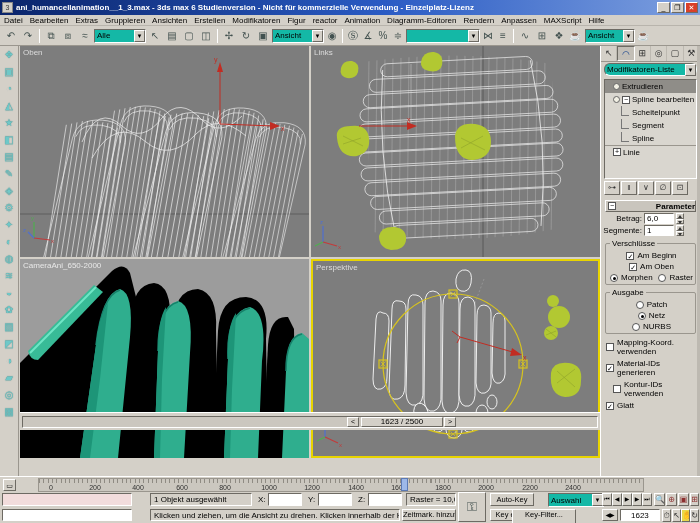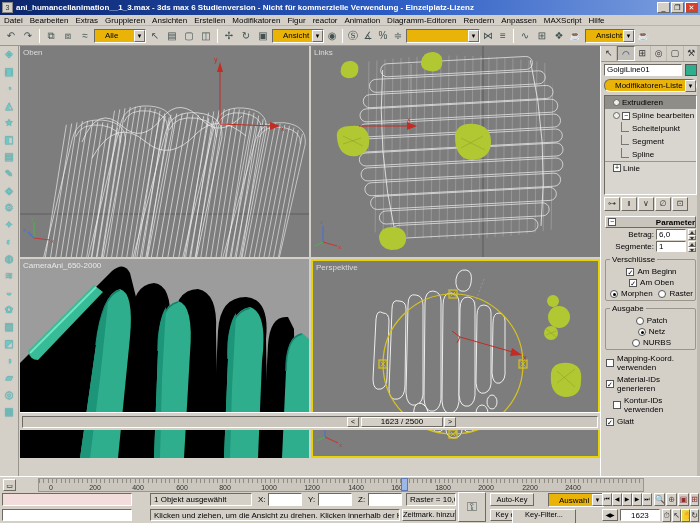--- a/index.html
+++ b/index.html
@@ -22,22 +22,22 @@
   #menubar { position:absolute; left:0; top:15px; width:700px; height:11px; background:#d4d0c8;
     display:flex; align-items:center; gap:7px; padding-left:4px; border-bottom:1px solid #b8b4ac; }
   #menubar span { font-size:8px; white-space:nowrap; }
 
   #toolbar { position:absolute; left:0; top:26px; width:700px; height:20px; background:#d4d0c8;
     display:flex; align-items:center; gap:1px; padding-left:3px; border-bottom:1px solid #9a968e; }
   .ic { width:16px; height:16px; background:#d4d0c8; border:1px solid #d4d0c8;
     font-size:10px; line-height:14px; text-align:center; color:#42514f; flex:0 0 auto; }
   .ic.small { width:14px; }
   .sep { width:1px; height:14px; background:#9a968e; border-right:1px solid #fff; margin:0 2px; flex:0 0 auto;}
-  .combo { height:14px; background:#eab308; border:1px solid; border-color:#6d6a63 #fff #fff #6d6a63;
-    display:flex; align-items:center; font-size:8px; padding-left:10px; flex:0 0 auto; position:relative;}
+  .combo { height:14px; background:#14b8a6; border:1px solid; border-color:#6d6a63 #fff #fff #6d6a63;
+    display:flex; align-items:center; font-size:8px; padding-left:2px; flex:0 0 auto; position:relative;}
   .combo .arr { margin-left:auto; width:11px; height:12px; background:#d4d0c8; border:1px solid;
     border-color:#fff #6d6a63 #6d6a63 #fff; font-size:6px; line-height:11px; text-align:center; }
 
   
   #lbar { position:absolute; left:0; top:46px; width:19px; height:430px; background:#d4d0c8;
     border-right:1px solid #9a968e; display:flex; flex-direction:column; align-items:center; padding-top:1px;}
   .lic { width:17px; height:17px; font-size:10px; line-height:16px; text-align:center;
     color:#6fc8c8; text-shadow:0 0 1px #2c6e6e; flex:0 0 auto; }
 
   
@@ -77,21 +77,21 @@
     text-align:center; flex:0 0 auto; }
   .tree { width:8px; height:10px; border-left:1px solid #777; border-bottom:1px solid #777; margin:0 1px 4px 8px; flex:0 0 auto;}
   .st-div { border-top:1px solid #9a968e; }
   #cp-stackbtns { display:flex; gap:1px; padding:2px 3px; }
   .sbtn { width:16px; height:14px; background:#d4d0c8; border:1px solid; border-color:#fff #6d6a63 #6d6a63 #fff;
     font-size:8px; line-height:12px; text-align:center; color:#333; }
   #rollout-hdr { margin:3px 4px 0 4px; height:12px; background:#c9c5bd; border:1px solid;
     border-color:#fff #6d6a63 #6d6a63 #fff; display:flex; align-items:center; font-size:8px; }
   #rollout-hdr .exp { margin-left:2px; }
   #rollout-hdr .rt { flex:1; text-align:right; font-weight:bold; }
-  .prow { display:flex; align-items:center; justify-content:flex-end; padding:1px 4px 0 0; gap:2px; }
+  .prow { display:flex; align-items:center; justify-content:flex-end; padding:1px 16px 0 0; gap:2px; }
   .prow label { font-size:8px; }
   .pfield { width:30px; height:11px; background:#fff; border:1px solid; border-color:#6d6a63 #fff #fff #6d6a63;
     font-size:8px; line-height:9px; padding-left:2px; }
   .spin { width:8px; height:11px; display:flex; flex-direction:column; }
   .spin i { flex:1; background:#d4d0c8; border:1px solid; border-color:#fff #6d6a63 #6d6a63 #fff; position:relative;}
   .spin i::after { content:""; position:absolute; left:1px; top:1px; border-left:2px solid transparent;
     border-right:2px solid transparent; }
   .spin i.up::after { border-bottom:3px solid #333; }
   .spin i.dn::after { border-top:3px solid #333; }
   fieldset { border:1px solid #9a968e; border-radius:2px; margin:3px 4px 0 4px; padding:1px 2px 2px 4px; }
@@ -534,24 +534,20 @@
 
   <div id="cpanel">
     <div id="cp-tabs">
       <div class="cp-tab">↖</div>
       <div class="cp-tab active">◠</div>
       <div class="cp-tab">⊞</div>
       <div class="cp-tab">◎</div>
       <div class="cp-tab">▢</div>
       <div class="cp-tab">⚒</div>
     </div>
-    <div id="cp-name-row">
-      <div id="cp-name">GolgiLine01</div>
-      <div id="cp-swatch" style="background:#2fae8e"></div>
-    </div>
     <div class="combo" id="cp-modlist">
       <span>Modifikatoren-Liste</span>
       <span class="arr">▼</span>
     </div>
     <div id="cp-stack">
       <div class="st-row sel">
         <span class="bulb"></span>
         <span>Extrudieren</span>
       </div>
       <div class="st-row">

